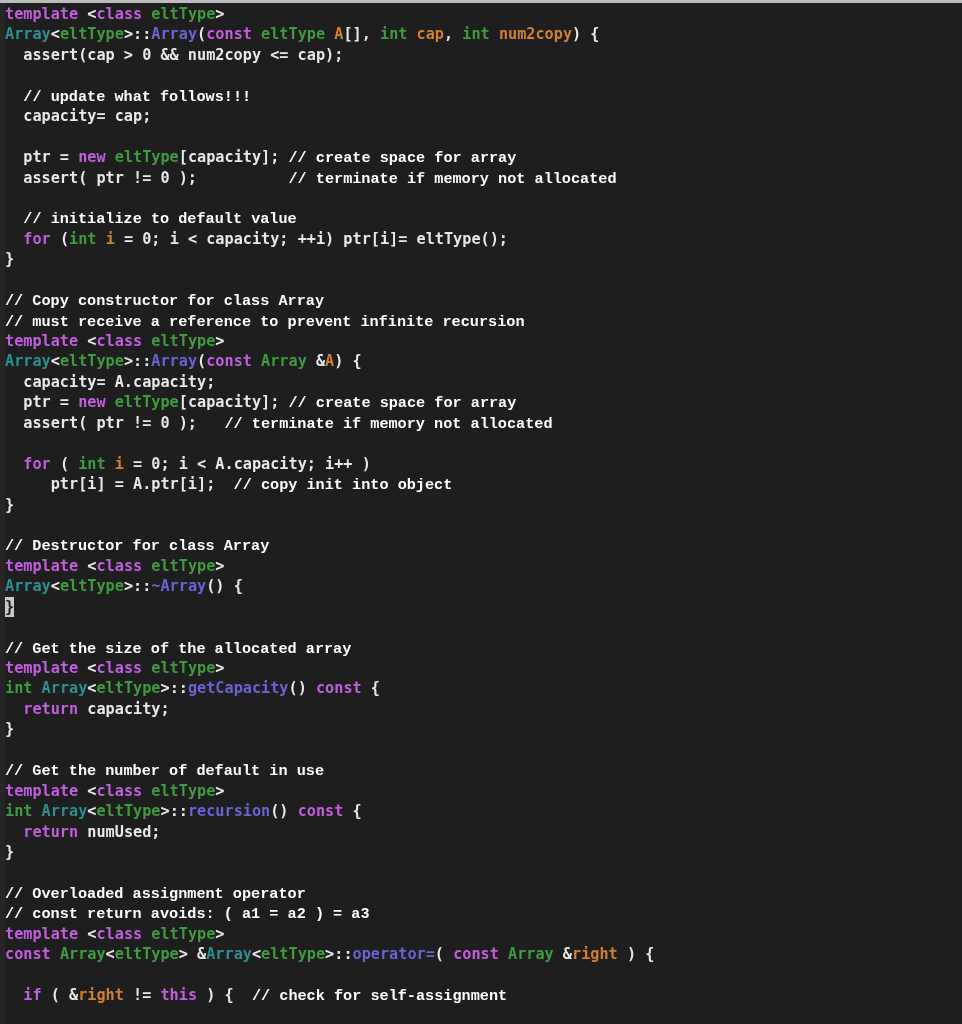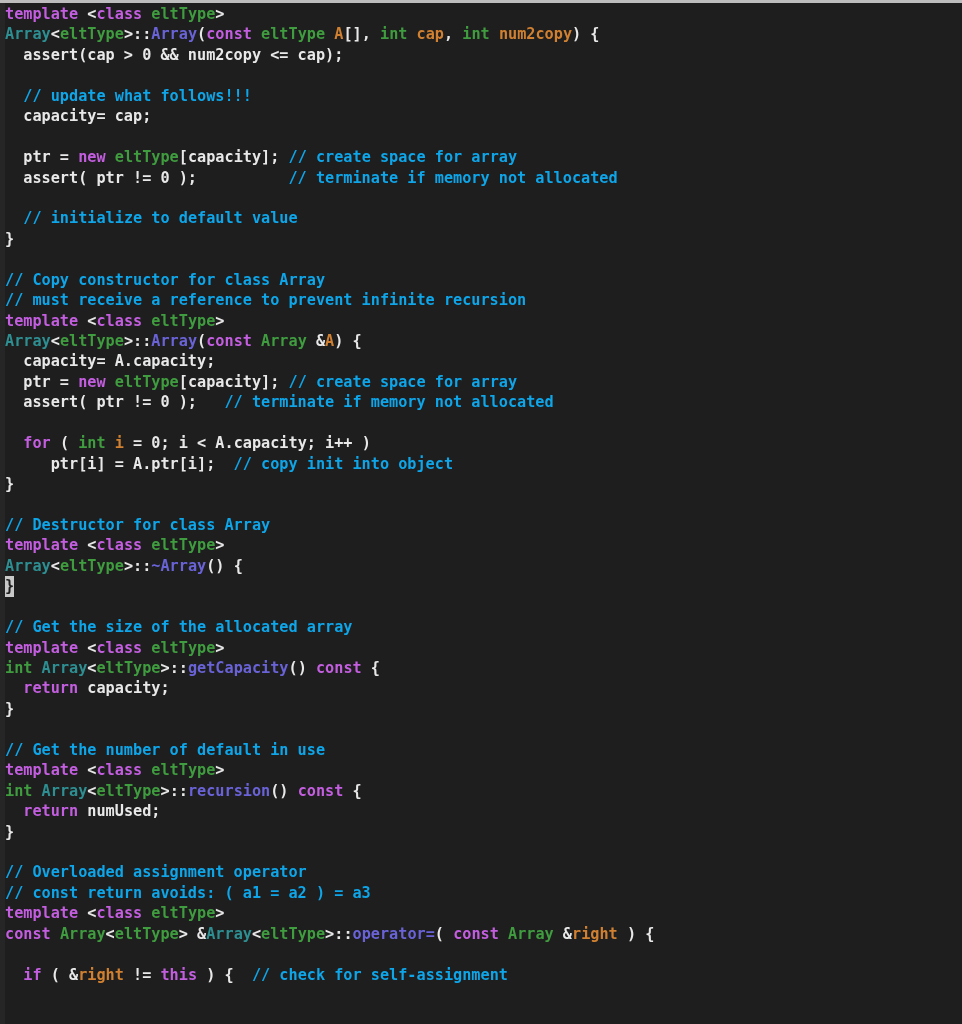--- a/index.html
+++ b/index.html
@@ -51,21 +51,21 @@
     font-family:"DejaVu Sans Mono", monospace;
   }
 
   
   .t-plain    { color:#e8e8e8; }
   .t-kw       { color:#c45ee0; }  
   .t-type     { color:#3f9c3f; }  
   .t-cls      { color:#2e8f92; }  
   .t-fn       { color:#6a63d8; }  
   .t-var      { color:#d08030; }  
-  .t-cmt      { color:#0ea5e9; }  
+  .t-cmt      { color:#ffffff;font-family:Liberation Mono, monospace; }  
 
   
   .cursor {
     background:#c9c9c9;
     color:#1e1e1e;
     display:inline-block;
     padding:0 0px;
   }
 </style>
 </head>
@@ -93,20 +93,21 @@
     <div class="code-line"><span class="t-plain"> </span></div>
 
     <div class="code-line"><span class="t-plain">  ptr = </span><span class="t-kw">new</span><span class="t-plain"> </span><span class="t-type">eltType</span><span class="t-plain">[capacity]; </span><span class="t-cmt">// create space for array</span></div>
 
     <div class="code-line"><span class="t-plain">  assert( ptr != 0 );          </span><span class="t-cmt">// terminate if memory not allocated</span></div>
 
     <div class="code-line"><span class="t-plain"> </span></div>
 
     <div class="code-line"><span class="t-plain">  </span><span class="t-cmt">// initialize to default value</span></div>
 
+    <div class="code-line"><span class="t-plain">  </span><span class="t-kw">for</span><span class="t-plain"> (</span><span class="t-type">int</span><span class="t-plain"> </span><span class="t-var">i</span><span class="t-plain"> = 0; i &lt; capacity; ++i) ptr[i]= eltType();</span></div>
 
     <div class="code-line"><span class="t-plain">}</span></div>
 
     <div class="code-line"><span class="t-plain"> </span></div>
 
     <div class="code-line"><span class="t-cmt">// Copy constructor for class Array</span></div>
 
     <div class="code-line"><span class="t-cmt">// must receive a reference to prevent infinite recursion</span></div>
 
     <div class="code-line"><span class="t-kw">template</span><span class="t-plain"> &lt;</span><span class="t-kw">class</span><span class="t-plain"> </span><span class="t-type">eltType</span><span class="t-plain">&gt;</span></div>

